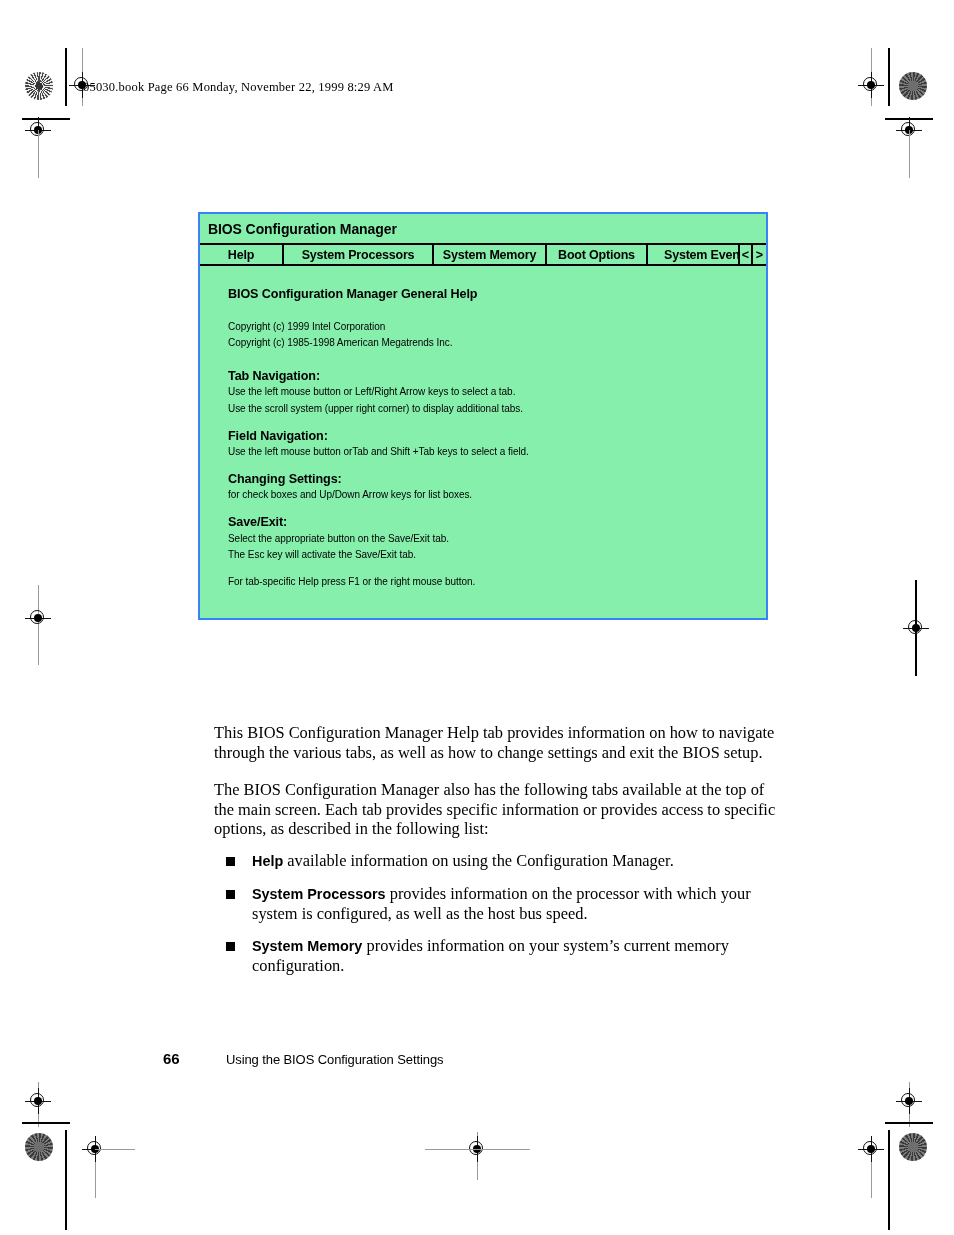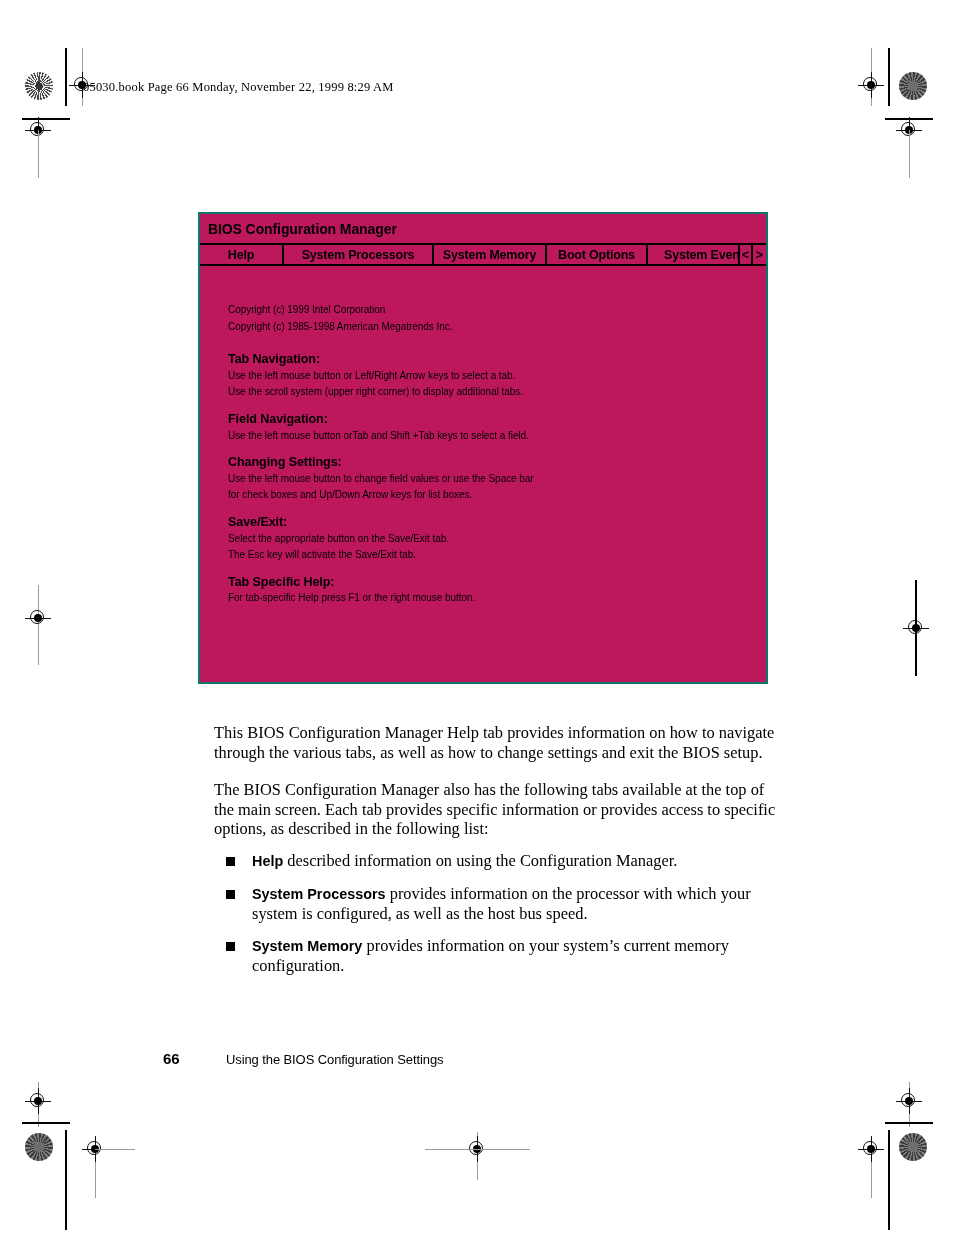--- a/index.html
+++ b/index.html
@@ -96,24 +96,24 @@
     white-space: nowrap;
     color: #000;
   }
 
   
   .bios-box {
     position: absolute;
     left: 198px;
     top: 212px;
     width: 570px;
-    height: 472px;
-    border: 2px solid #0f766e;
-    box-sizing: border-box;
-    background: #be185d;
+    height: 408px;
+    border: 2px solid #3b82f6;
+    box-sizing: border-box;
+    background: #86efac;
   }
   .bios-titlebar {
     height: 31px;
     border-bottom: 2px solid #000;
     display: flex;
     align-items: center;
     padding-left: 8px;
     box-sizing: border-box;
   }
   .bios-title {
@@ -350,67 +350,66 @@
     <div class="bios-tab t-proc">System Processors</div>
     <div class="bios-tab t-mem">System Memory</div>
     <div class="bios-tab t-boot">Boot Options</div>
     <div class="bios-tab t-event">System Even</div>
     <div class="bios-scroll">&lt;</div>
     <div class="bios-scroll last">&gt;</div>
   </div>
 
   <div class="bios-body">
 
+    <div class="bios-h">BIOS Configuration Manager General Help</div>
 
     <div class="bios-gap"></div>
 
     <div class="bios-line">Copyright (c) 1999 Intel Corporation</div>
     <div class="bios-line">Copyright (c) 1985-1998 American Megatrends Inc.</div>
 
     <div class="bios-gap"></div>
 
     <div class="bios-h">Tab Navigation:</div>
     <div class="bios-line">Use the left mouse button or Left/Right Arrow keys to select a tab.</div>
     <div class="bios-line">Use the scroll system (upper right corner) to display additional tabs.</div>
 
     <div class="bios-gap-sm"></div>
 
     <div class="bios-h">Field Navigation:</div>
     <div class="bios-line">Use the left mouse button orTab and Shift +Tab keys to select a field.</div>
 
     <div class="bios-gap-sm"></div>
 
     <div class="bios-h">Changing Settings:</div>
-    <div class="bios-line">Use the left mouse button to change field values or use the Space bar</div>
     <div class="bios-line">for check boxes and Up/Down Arrow keys for list boxes.</div>
 
     <div class="bios-gap-sm"></div>
 
     <div class="bios-h">Save/Exit:</div>
     <div class="bios-line">Select the appropriate button on the Save/Exit tab.</div>
     <div class="bios-line">The Esc key will activate the Save/Exit tab.</div>
 
     <div class="bios-gap-sm"></div>
 
-    <div class="bios-h">Tab Specific Help:</div>
     <div class="bios-line">For tab-specific Help press F1 or the right mouse button.</div>
 
   </div>
 </div>
 
 <div class="prose" style="top:714px;margin-top:9px;">
   <p>This BIOS Configuration Manager Help tab provides information on how to navigate through the various tabs, as well as how to change settings and exit the BIOS setup.</p>
   <p>The BIOS Configuration Manager also has the following tabs available at the top of the main screen. Each tab provides specific information or provides access to specific options, as described in the following list:</p>
 </div>
 
 <div class="bullets" style="top:851px;">
 
   <div class="bullet-item">
     <span class="bullet-sq"></span>
-    <span class="b-label">Help</span><span> described information on using the Configuration Manager.</span>
+    <span class="b-label">Help</span><span> available information on using the Configuration Manager.</span>
   </div>
 
   <div class="bullet-item">
     <span class="bullet-sq"></span>
     <span class="b-label">System Processors</span><span> provides information on the processor with which your system is configured, as well as the host bus speed.</span>
   </div>
 
   <div class="bullet-item">
     <span class="bullet-sq"></span>
     <span class="b-label">System Memory</span><span> provides information on your system’s current memory configuration.</span>

